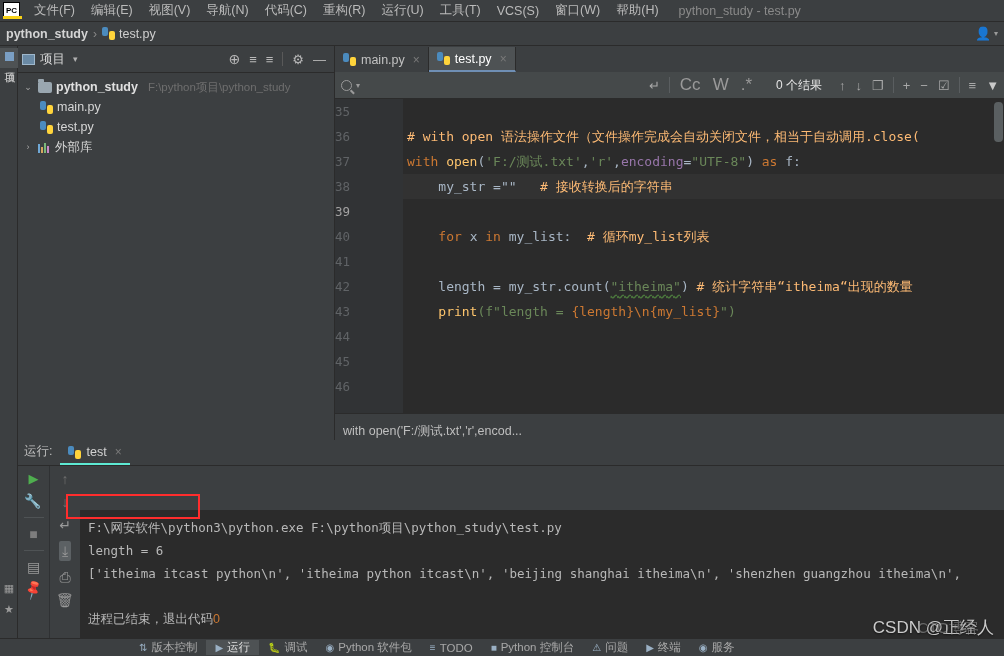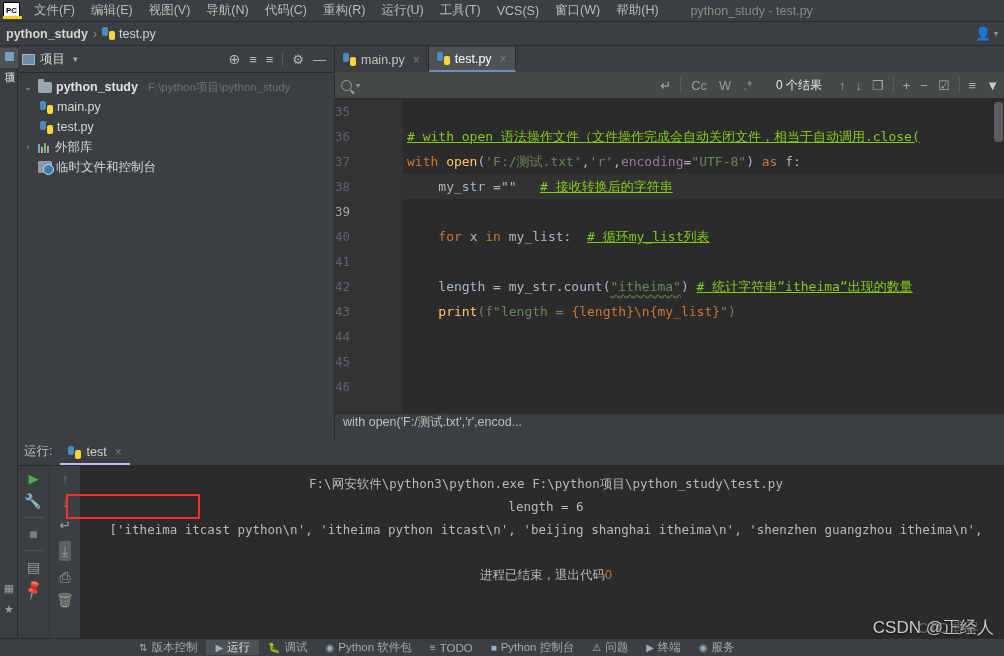--- a/index.html
+++ b/index.html
@@ -26,21 +26,21 @@
   }
   .pc-logo::after {
     content: ""; position: absolute; left: -1px; bottom: -1px;
     width: 19px; height: 3px; background: #f7d117;
   }
   .menu-item {
     color: #bbbbbb; font-size: 12.5px; padding: 2px 8px; white-space: nowrap;
     cursor: default;
   }
   .win-title {
-    color: #8a8a8a; font-size: 12.5px; margin-left: 24px; white-space: nowrap;
+    color: #8a8a8a; font-size: 12.5px; margin-left: 12px; white-space: nowrap;
   }
 
   
   .navbar {
     position: absolute; left: 0; top: 22px; width: 1004px; height: 24px;
     background: #3c3f41; display: flex; align-items: center;
     border-bottom: 1px solid #2b2b2b;
   }
   .crumb { color: #d4d4d4; font-size: 12.5px; font-weight: bold; padding-left: 6px; }
   .crumb-sep { color: #888; font-size: 12px; padding: 0 5px; }
@@ -127,21 +127,21 @@
   .findbar {
     height: 27px; background: #45494a; display: flex; align-items: center;
     border-bottom: 1px solid #2b2b2b;
   }
   .find-input {
     flex: 1; height: 21px; margin: 0 0 0 6px; background: #45494a;
     display: flex; align-items: center; gap: 4px; color: #8b8b8b; font-size: 12px;
   }
   .magnifier { width: 11px; height: 11px; border: 1.6px solid #9a9a9a; border-radius: 50%; position: relative; flex:none;}
   .magnifier::after { content:""; position:absolute; right:-4px; bottom:-3px; width:5px; height:1.6px; background:#9a9a9a; transform: rotate(45deg);}
-  .fb-opt { color: #9a9a9a; font-size: 13px; padding: 0 6px; }
+  .fb-opt { color: #9a9a9a; font-size: 17px; padding: 0 6px; }
   .fb-div { width: 1px; height: 16px; background: #5a5e60; margin: 0 4px; }
   .fb-results { color: #e5e5e5; font-size: 12px; padding: 0 12px 0 18px; white-space: nowrap;}
   .fb-ico { color: #a9a9a9; font-size: 13px; padding: 0 5px; }
 
   .code-area {
     position: relative; height: 314px; background: #2b2b2b; overflow: hidden;
     font-family: "DejaVu Sans Mono", monospace; font-size: 13px;
   }
   .gutter {
     position: absolute; left: 0; top: 0; width: 68px; height: 100%;
@@ -150,66 +150,66 @@
   .gutter .ln {
     height: 25px; line-height: 25px; 
     padding-right: 38px; color: #606366; font-size: 12.5px;
   }
   .gutter .ln.cur { color: #a4a3a3; }
   .code-lines { position: absolute; left: 68px; top: 0; right: 0; }
   .cl { height: 25px; line-height: 25px; white-space: pre; padding-left: 4px; }
   .cl.hl { background: #323232; }
   .k  { color: #cc7832; }       
   .s  { color: #6a8759; }       
-  .cm { color: #84cc16; text-decoration: underline; }       
+  .cm { color: #fdba74; }       
   .fn { color: #ffc66d; }       
   .nm { color: #a9b7c6; }       
   .esc{ color: #cc7832; }
   .pm { color: #9876aa; }
   .wavy-g { text-decoration: underline wavy #4c7a3d; text-underline-offset: 3px; }
 
   .redline {
     position: absolute; left: 442px; top: 398px; width: 345px; height: 3px;
     background: #ff2d2d;
   }
 
   .breadcrumb-bar {
     position: absolute; bottom: 0; left: 0; width: 669px; height: 27px;
     background: #3c3f41; border-top: 1px solid #2b2b2b;
-    display: flex; align-items: flex-start; padding-left: 8px;
+    display: flex; align-items: flex-end; padding-left: 8px;
     color: #bfbfbf; font-size: 12.5px;
   }
 
   
-  .runpanel { position: absolute; left: 18px; top: 440px; width: 986px; height: 198px; background: #3c3f41; text-align: center; }
+  .runpanel { position: absolute; left: 18px; top: 440px; width: 986px; height: 198px; background: #3c3f41; }
   .run-header { height: 26px; display: flex; align-items: flex-end; border-bottom: 1px solid #2b2b2b;}
   .run-label { color: #bdbdbd; font-size: 12.5px; padding: 0 8px 5px 6px; }
   .run-tab {
     display: flex; align-items: center; gap: 5px; font-size: 12.5px; color: #d2d2d2;
-    padding: 0 8px 4px 8px; border-bottom: 2px solid #c4b5fd;
+    padding: 0 8px 4px 8px; border-bottom: 2px solid #5eead4;
   }
   .run-tab .x { color: #7a7a7a; font-size: 12px; margin-left: 3px; }
 
   .run-body { display: flex; height: 172px; }
   .run-toolbar {
     width: 32px; background: #3c3f41; display: flex; flex-direction: column;
     align-items: center; padding-top: 6px; gap: 9px; border-right: 1px solid #2f3133;
   }
   .run-toolbar2 {
     width: 30px; background: #3c3f41; display: flex; flex-direction: column;
     align-items: center; padding-top: 6px; gap: 9px;
   }
   .tb-ico { color: #9a9a9a; font-size: 14px; line-height: 1; }
   .tb-sep { width: 20px; height: 1px; background: #4f5355; }
   .tb-ico.sel { background: #5c6164; padding: 3px; border-radius: 2px; }
 
   .console {
     flex: 1; background: #2b2b2b; overflow: hidden; position: relative;
     font-family: "DejaVu Sans Mono", monospace; font-size: 12.5px;
-    padding: 6px 0 0 8px; color: #bbbbbb;
+    padding: 6px 0 0 8px; color: #bbbbbb; margin-top: 44px;
   }
   .console .cline { height: 23px; line-height: 23px; white-space: pre; }
   .console .cl-path { color: #b8b8b8; }
   .console .cl-out { color: #b8b8b8; }
   .console .cl-end { color: #b8b8b8; font-family: Liberation Sans, sans-serif; font-size: 12.5px;}
   .console .exit0 { color: #cc7832; }
   .redbox {
     position: absolute; left: 66px; top: 494px; width: 134px; height: 25px;
     border: 2px solid #ff2d2d;
   }
@@ -321,25 +321,20 @@
       </div>
       <div class="row">
         <span class="arrow">›</span>
         <span class="lib-icon">
           <i style="height:9px;background:#6fa8d6;"></i>
             <i style="height:6px;background:#d6a860;"></i>
             <i style="height:10px;background:#7ab87a;"></i>
             <i style="height:7px;background:#c98ac9;"></i>
         </span>
         <span>外部库</span>
-      </div>
-      <div class="row">
-        <span class="arrow none"></span>
-        <span class="clock-icon"></span>
-        <span>临时文件和控制台</span>
       </div>
     </div>
   </div>
 
   <div class="editor-wrap">
 
     <div class="tabs">
       <div class="tab">
         <span class="pyicon"></span>
         <span>main.py</span>

